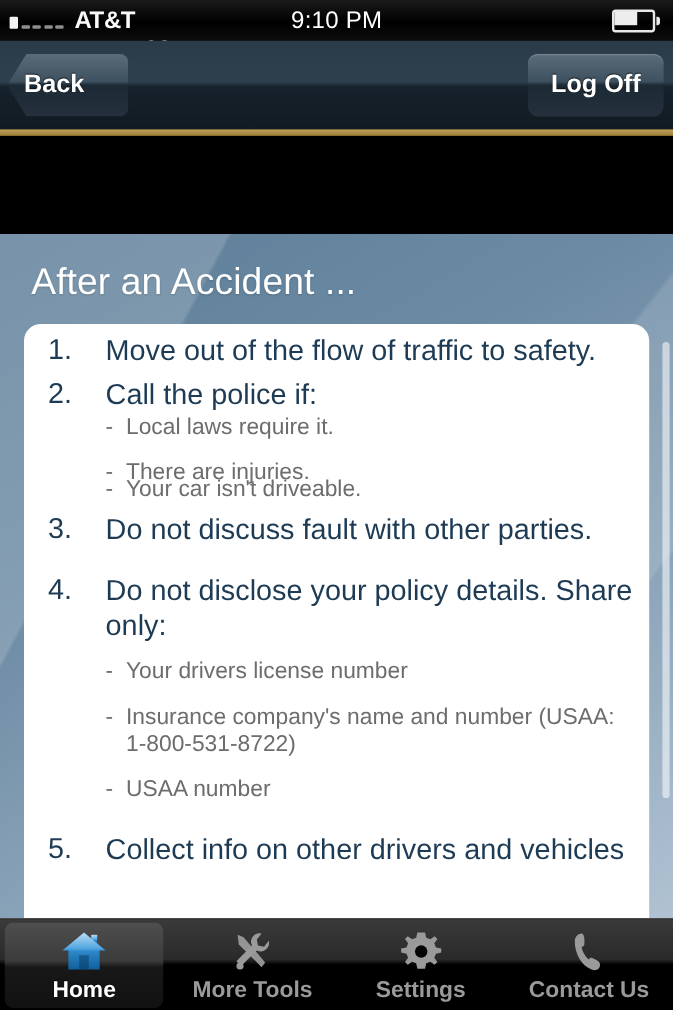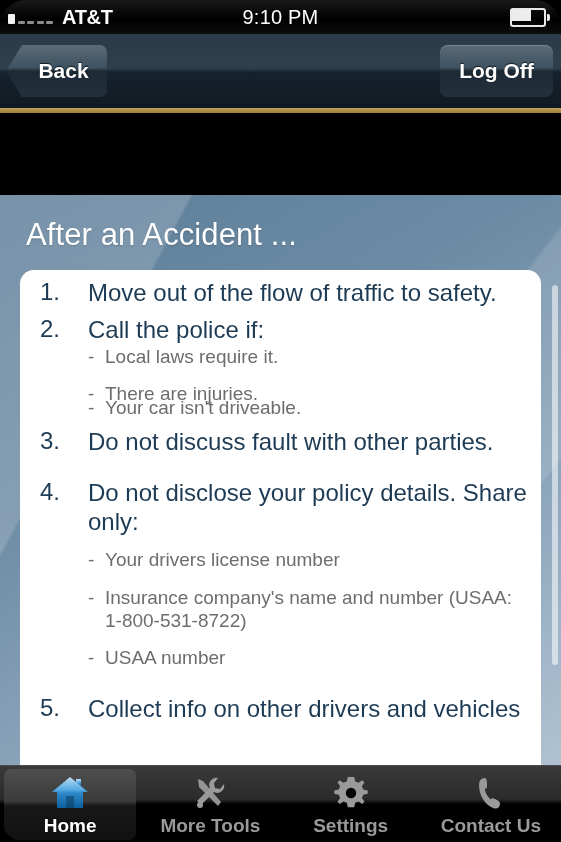--- a/index.html
+++ b/index.html
@@ -3,21 +3,21 @@
 <meta charset="utf-8">
 <title>USAA Accident Checklist</title>
 <style>
   * { box-sizing: border-box; margin: 0; padding: 0; }
   html, body {
     width: 561px; height: 842px;
     background: #000;
     font-family: "Liberation Sans", sans-serif;
     overflow: hidden;
   }
-  .phone { position: relative; width: 561px; height: 842px; overflow: hidden; border-radius: 26px; }
+  .phone { position: relative; width: 561px; height: 842px; overflow: hidden; }
 
   
   .statusbar {
     position: absolute; top: 0; left: 0; width: 561px; height: 34px;
     background: linear-gradient(180deg, #1a1a1a 0%, #000 55%, #0d0d0d 100%);
     color: #fff;
   }
   .sb-left { position: absolute; left: 8px; top: 0; height: 34px; display: flex; align-items: center; gap: 9px; }
   .sig { display: flex; align-items: flex-end; gap: 2.5px; height: 14px; }
   .sig i { display: block; width: 7px; background: #8d8d8d; border-radius: 1px; }
@@ -48,21 +48,21 @@
     border-bottom: 5px solid #a98a3e;
   }
   .navbar:after {
     content: ""; position: absolute; left: 0; bottom: -5px; width: 561px; height: 5px;
     background: linear-gradient(180deg, #c2a15b 0%, #9d7f35 100%);
   }
   .btn-back {
     position: absolute; left: 6px; top: 11px; width: 101px; height: 52px;
     background: linear-gradient(180deg, #5a6c79 0%, #3e5160 44%, #1c2a35 50%, #24313c 100%);
     color: #fff; font-size: 21px; font-weight: bold;
-    display: flex; align-items: center; justify-content: center;
+    display: flex; align-items: center; justify-content: flex-start;
     padding-left: 14px;
     clip-path: polygon(16px 0, 100% 0, 100% 100%, 16px 100%, 0 50%);
     text-shadow: 0 -1px 1px rgba(0,0,0,.7);
     border-radius: 0 7px 7px 0;
   }
   .btn-logoff {
     position: absolute; right: 8px; top: 11px; width: 113px; height: 52px;
     background: linear-gradient(180deg, #5a6c79 0%, #3e5160 44%, #1c2a35 50%, #24313c 100%);
     color: #fff; font-size: 21px; font-weight: bold;
     display: flex; align-items: center; justify-content: center;

